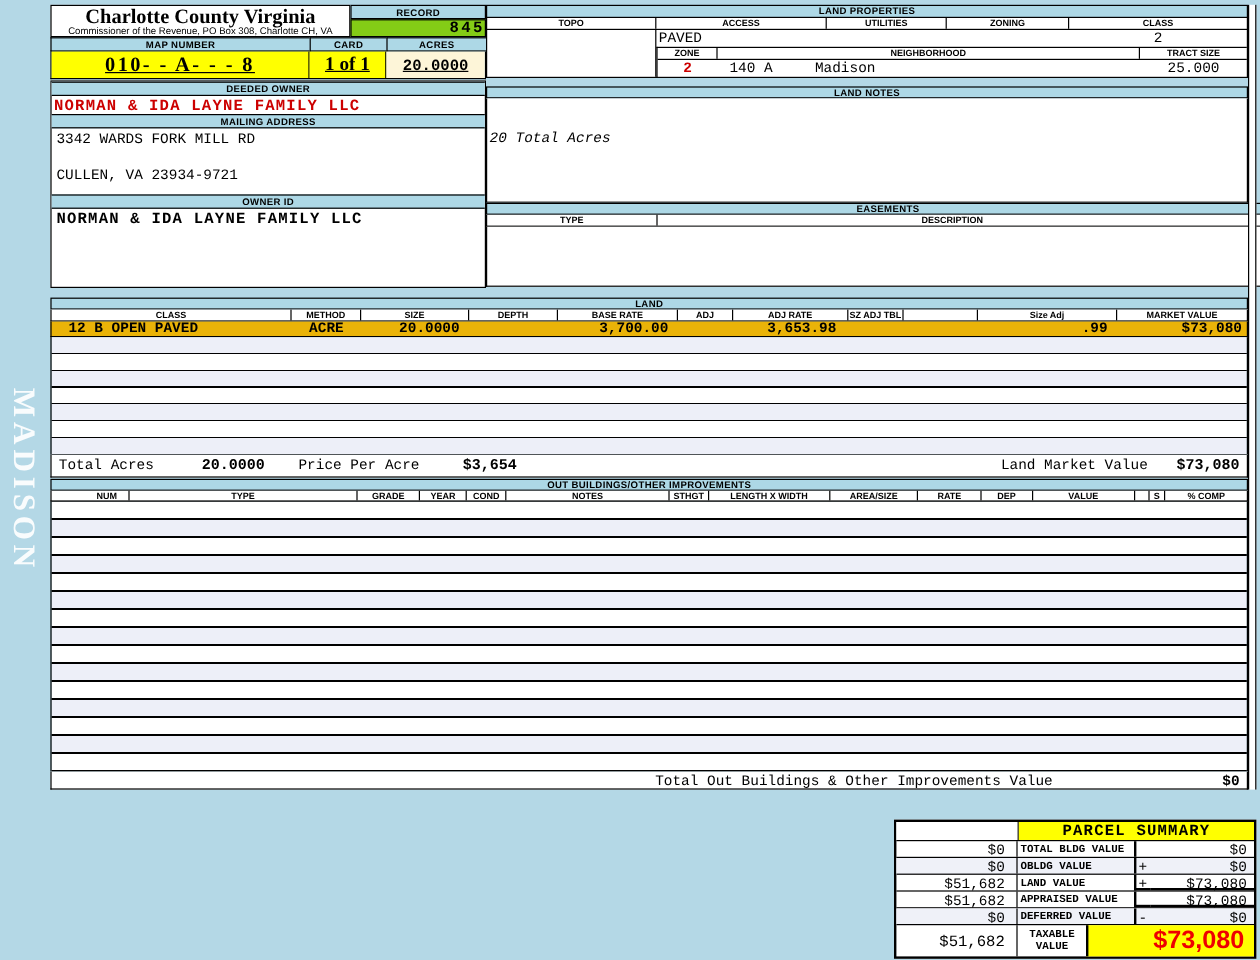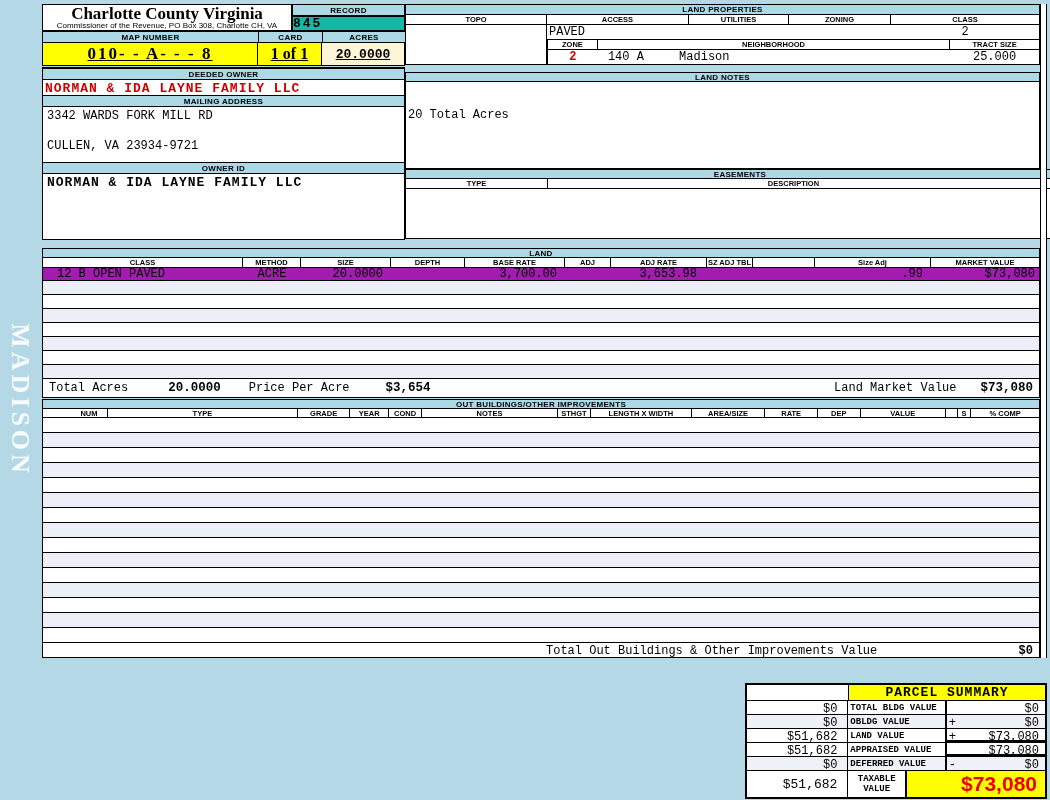--- a/index.html
+++ b/index.html
@@ -28,43 +28,43 @@
   
   .colhead { display:flex; background:#fff; border-left:1px solid #000; border-right:1px solid #000; border-bottom:1px solid #000; }
   .colhead .hc {
     font:bold 7.5px "Liberation Sans",sans-serif;
     border-right:1px solid #000;
     display:flex; align-items:center; justify-content:center;
     overflow:hidden; white-space:nowrap;
   }
   .colhead .hc:last-child { border-right:none; }
 
-  .row { display:flex; background:#a21caf; }
+  .row { display:flex; background:#eab308;font-weight:bold; }
   .cell { overflow:hidden; white-space:nowrap; }
 
   
   .madison {
     position:absolute; top:400px; left:20px;
     transform:translate(-50%,-50%) rotate(90deg);
     font-family:"Liberation Serif","DejaVu Serif",serif;
     font-size:26px; font-weight:bold; letter-spacing:4px;
     color:rgba(255,255,255,.92);
     white-space:nowrap;
   }
 
   
   .county-box { left:42px; top:4px; width:250px; height:27px; text-align:center; }
   .county-title { font:bold 17px "Liberation Serif",serif; line-height:17px; }
   .county-sub { font:8px "Liberation Sans",sans-serif; line-height:8px; }
 
   .record-label { left:292px; top:4px; width:113px; height:12px; }
   .record-value {
     left:292px; top:16px; width:113px; height:15px;
-    background:#14b8a6; border:1px solid #000;
-    font-weight:bold; font-size:13px; text-align:left; line-height:13px;
+    background:#84cc16; border:1px solid #000;
+    font-weight:bold; font-size:13px; text-align:right; line-height:13px;
     letter-spacing:2px;
   }
 
   .map-table { left:42px; top:31px; width:363px; }
   .map-head { display:flex; height:12px; }
   .map-head .hc { border-right:none; }
   .map-vals { display:flex; height:23px; border:1px solid #000; border-top:none;text-decoration:underline; }
   .vcell { display:flex; align-items:center; justify-content:center; border-right:1px solid #000; }
   .vcell:last-child { border-right:none; }
   .yellow { background:#ffff00; }
@@ -88,21 +88,21 @@
   .zone-table { border:1px solid #000; border-right:none; border-bottom:none; height:26px; }
   .zone-head { display:flex; height:10px; border-bottom:1px solid #000; }
   .zone-head .hc { font:bold 7.5px "Liberation Sans",sans-serif; display:flex; align-items:center; justify-content:center; border-right:1px solid #000; }
   .zone-vals { display:flex; height:15px; font-size:12px; }
   .zone-num { width:50px; text-align:center; color:#cc0000; font-weight:bold; }
   .zone-neigh { width:353px; padding-left:10px; }
   .zone-neigh .nname { margin-left:28px; }
   .zone-tract { width:89px; text-align:center; }
 
   .land-notes { left:405px; top:72px; width:635px; }
-  .notes-box { height:87px; background:#fff; border:1px solid #000; border-top:none; font-size:12px; padding:26px 0 0 2px; }
+  .notes-box { height:87px; background:#fff; border:1px solid #000; border-top:none; font-size:12px; padding:26px 0 0 2px;font-style:italic; }
 
   .easements { left:405px; top:169px; width:670px; }
   .ease-box { height:50px; background:#fff; border:1px solid #000; border-top:none; }
 
   .right-strip { left:1040px; top:4px; width:7px; height:654px; background:#fff; border-left:1px solid #000; border-right:1px solid #000; }
 
   
   .land-table { left:42px; top:248px; width:998px; }
   .land-table .bar { height:10px; }
   .land-table .colhead { height:10px; }

